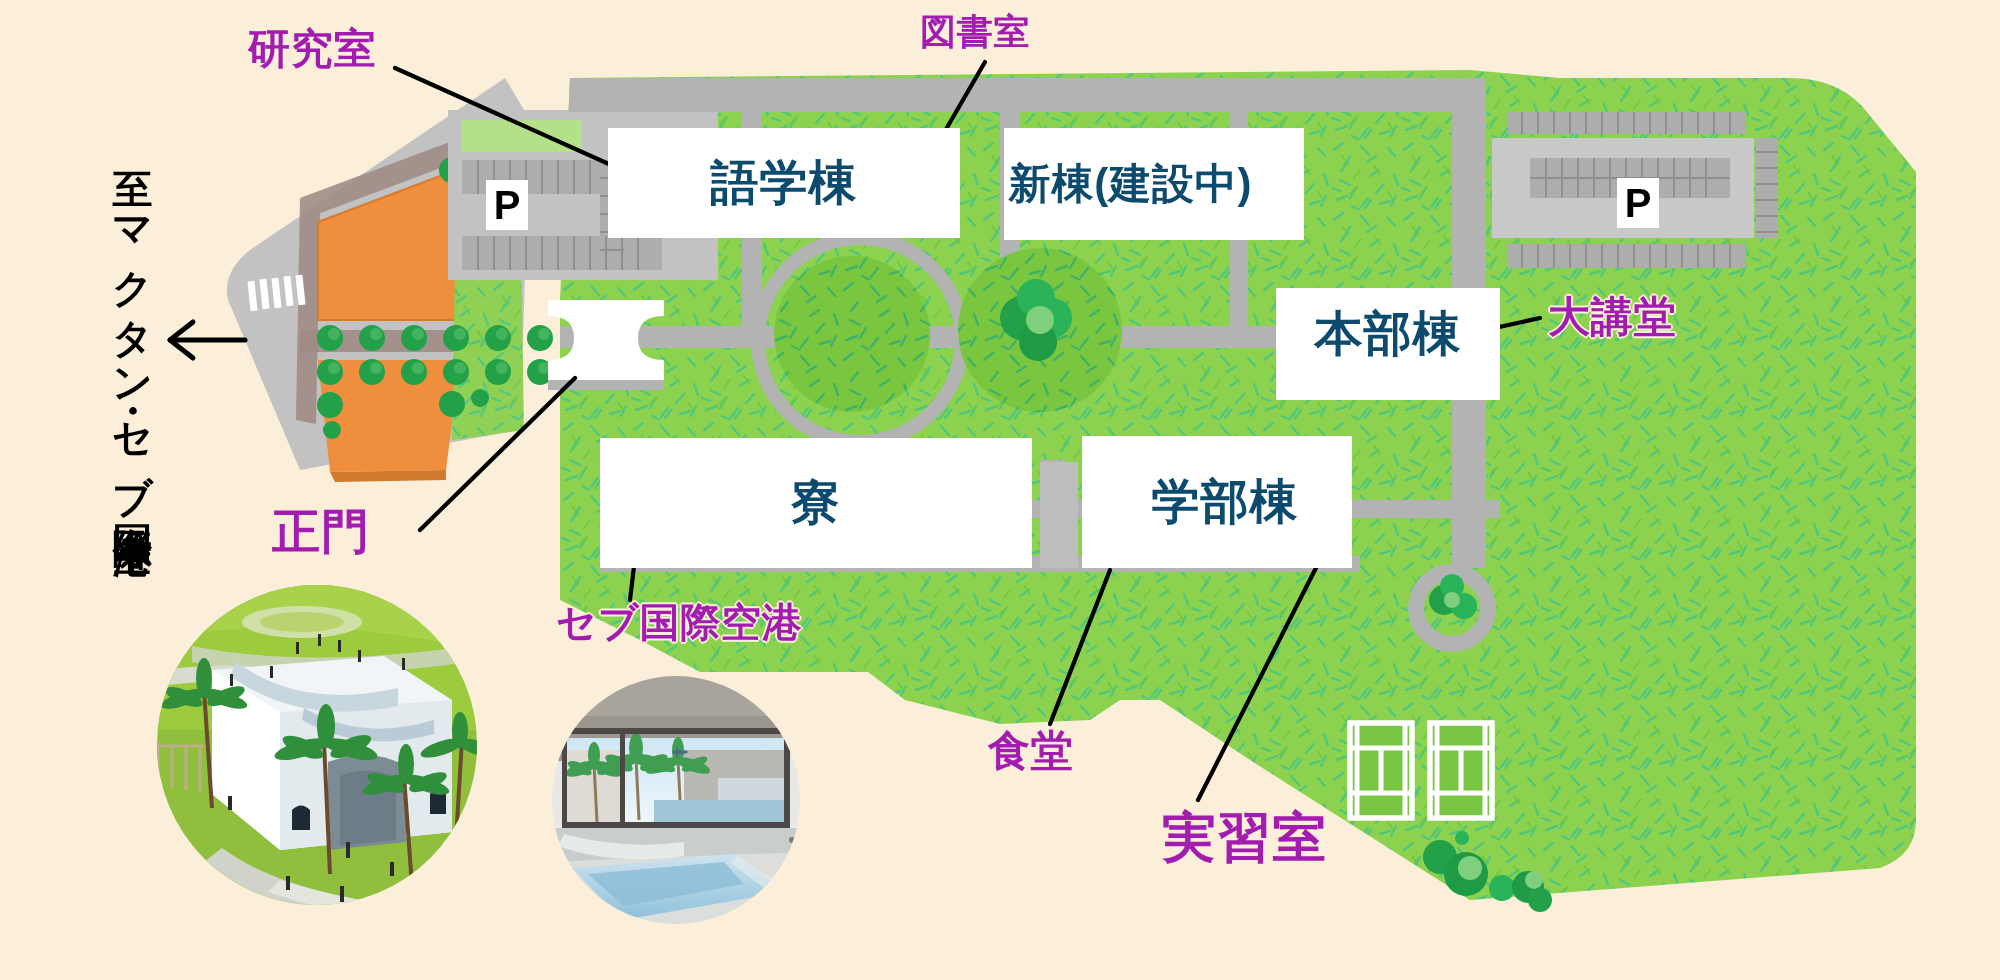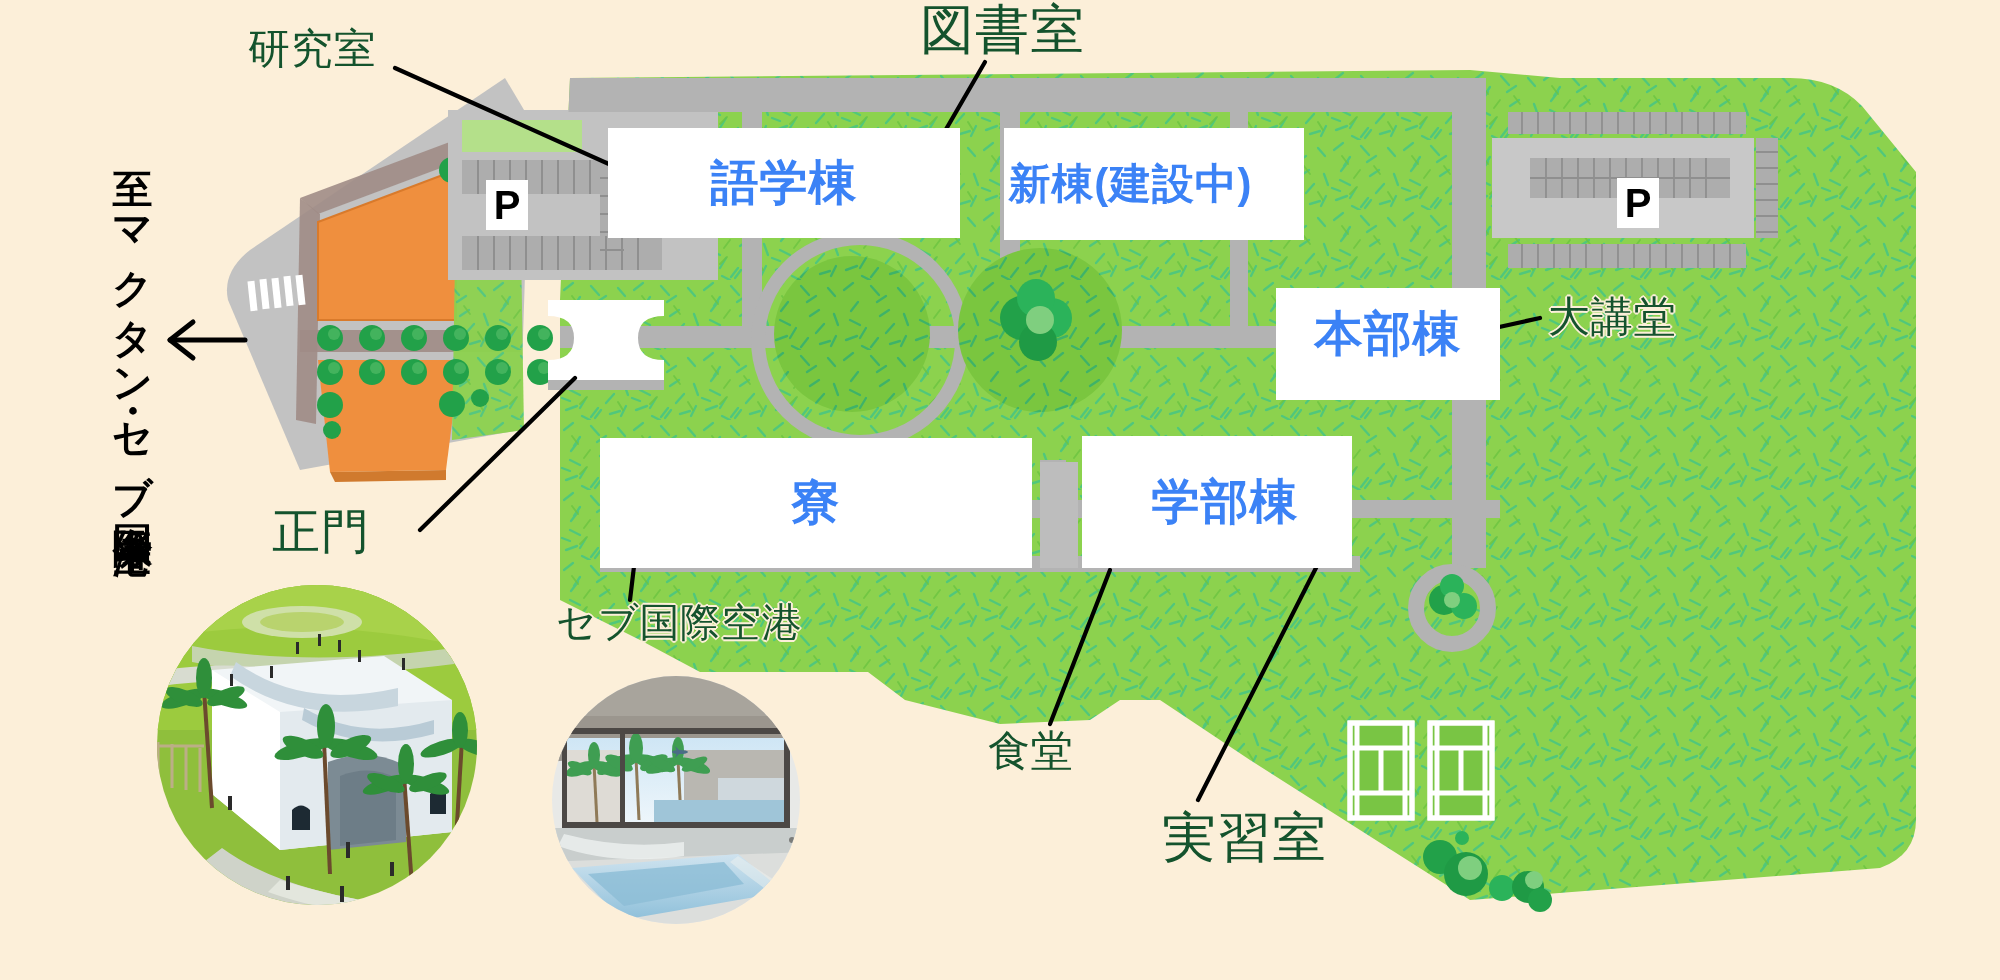--- a/index.html
+++ b/index.html
@@ -10,32 +10,32 @@
     overflow:hidden;
     position:relative;
   }
   #stage{position:absolute;inset:0;width:2000px;height:980px;}
   svg#map{position:absolute;left:0;top:0;width:2000px;height:980px;display:block;}
 
   
   .bldg-label{
     position:absolute;
     background:#ffffff;
-    color:#3b82f6;
+    color:#0c4a6e;
     font-weight:700;
     display:flex;align-items:center;justify-content:center;
     letter-spacing:.02em;
     line-height:1;
     white-space:nowrap;
     box-sizing:border-box;
   }
   .callout{
     position:absolute;
-    color:#14532d;
-    font-weight:400;
+    color:#a21caf;
+    font-weight:700;
     white-space:nowrap;
     line-height:1;
     letter-spacing:.02em;
     text-shadow:
        2px 0 0 #fcefd9,-2px 0 0 #fcefd9,0 2px 0 #fcefd9,0 -2px 0 #fcefd9,
        1px 1px 0 #fcefd9,-1px -1px 0 #fcefd9,1px -1px 0 #fcefd9,-1px 1px 0 #fcefd9;
   }
   .pmark{
     position:absolute;background:#fff;color:#000;font-weight:700;
     display:flex;align-items:center;justify-content:center;
@@ -363,21 +363,21 @@
 
 <div class="bldg-label" style="left:600px;top:438px;width:432px;height:130px;font-size:48px;">寮</div>
 
 <div class="bldg-label" style="left:1082px;top:436px;width:270px;height:132px;font-size:48px;padding-left:16px;">学部棟</div>
 
 <div class="pmark" style="left:486px;top:180px;width:42px;height:50px;font-size:40px;">P</div>
 <div class="pmark" style="left:1617px;top:178px;width:42px;height:50px;font-size:40px;">P</div>
 
 <div class="callout" style="left:248px;top:28px;font-size:42px;">研究室</div>
 
-<div class="callout" style="left:920px;top:2px;font-size:54px;">図書室</div>
+<div class="callout" style="left:920px;top:14px;font-size:36px;">図書室</div>
 
 <div class="callout" style="left:1548px;top:296px;font-size:42px;">大講堂</div>
 
 <div class="callout" style="left:272px;top:508px;font-size:48px;">正門</div>
 
 <div class="callout" style="left:556px;top:602px;font-size:40px;">セブ国際空港</div>
 
 <div class="callout" style="left:988px;top:730px;font-size:42px;text-align:center;">食堂</div>
 
 <div class="callout" style="left:1162px;top:810px;font-size:54px;">実習室</div>

